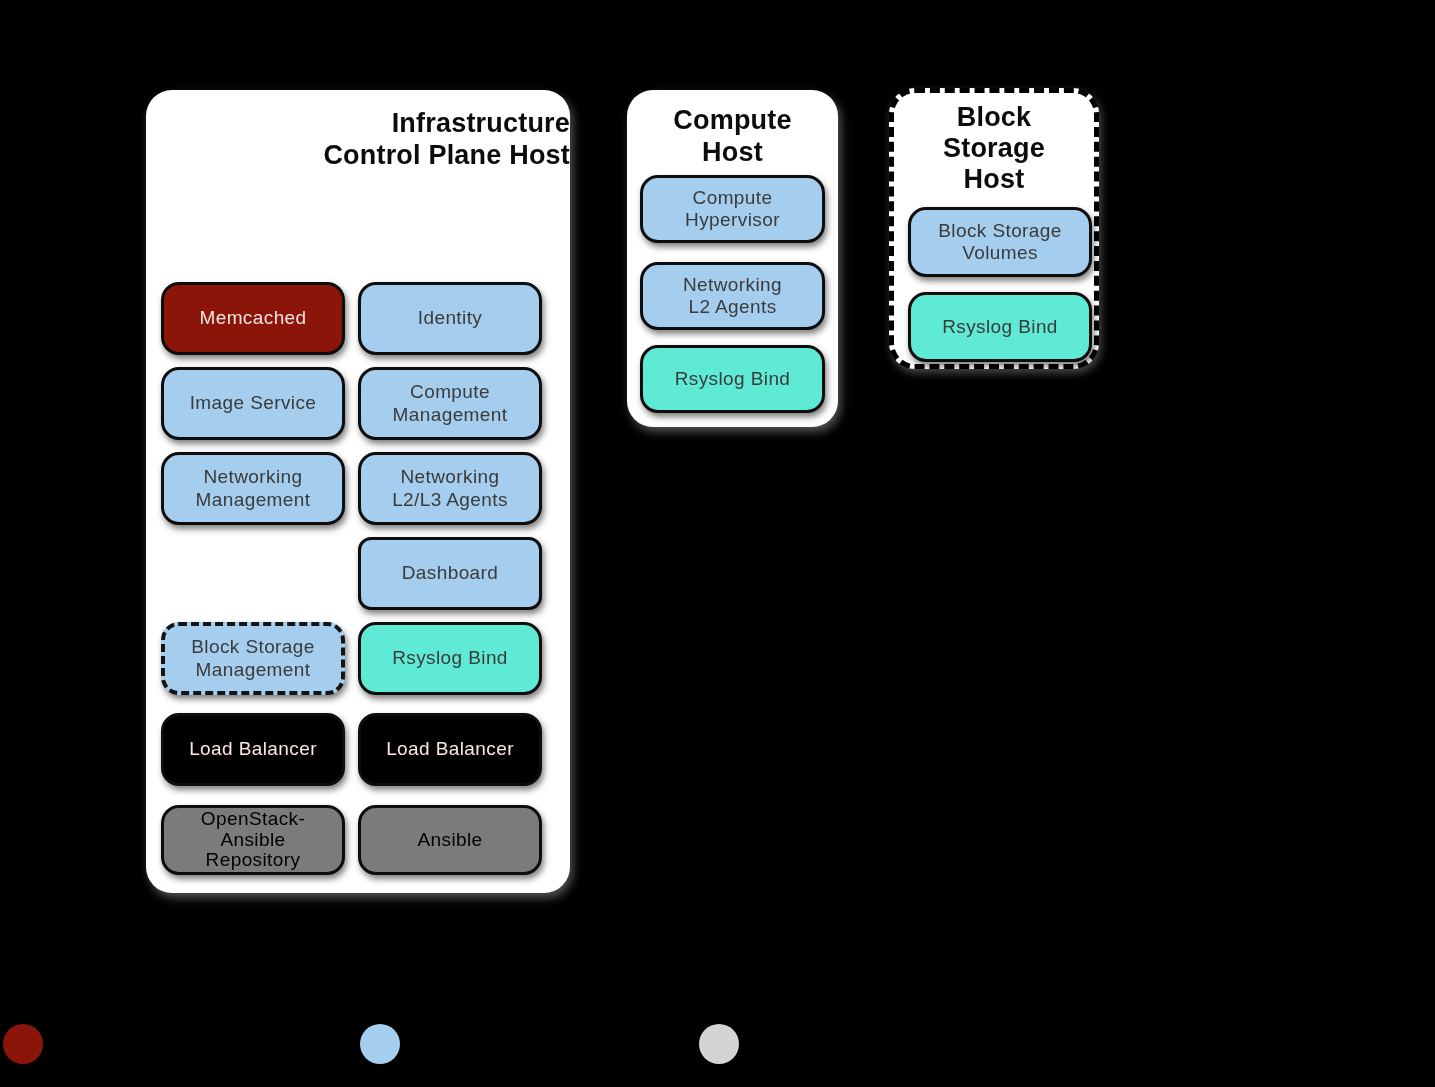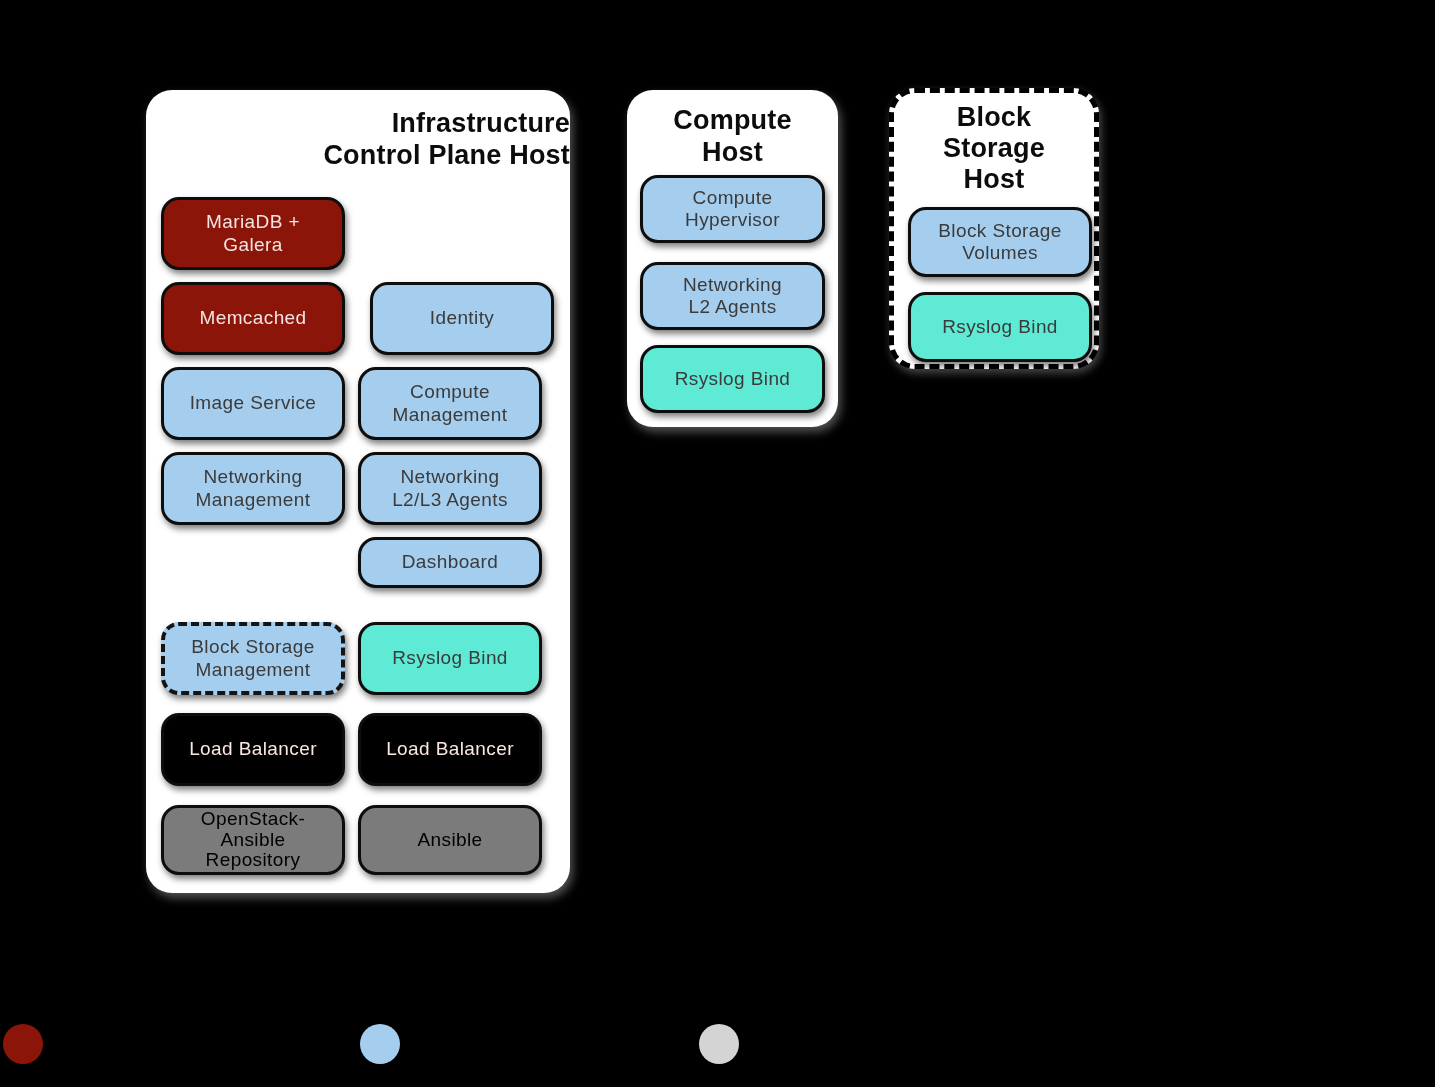--- a/index.html
+++ b/index.html
@@ -65,36 +65,34 @@
 </style>
 </head>
 <body>
 
 <div class="stage">
 
   <section class="host-card" id="host-infra" style="left:146px;top:90px;width:424px;height:803px;">
     <h2 class="host-title">Infrastructure
 Control Plane Host</h2>
 
-    <div class="svc cat-infrastructure" style="left:15px;top:107px;width:184px;height:73px;">MariaDB +
-Galera</div>
 
     <div class="svc cat-infrastructure" style="left:15px;top:192px;width:184px;height:73px;">Memcached</div>
-    <div class="svc cat-openstack" style="left:212px;top:192px;width:184px;height:73px;margin-left:12px;">Identity</div>
+    <div class="svc cat-openstack" style="left:212px;top:192px;width:184px;height:73px;">Identity</div>
 
     <div class="svc cat-openstack" style="left:15px;top:277px;width:184px;height:73px;">Image Service</div>
     <div class="svc cat-openstack" style="left:212px;top:277px;width:184px;height:73px;">Compute
 Management</div>
 
     <div class="svc cat-openstack" style="left:15px;top:362px;width:184px;height:73px;">Networking
 Management</div>
     <div class="svc cat-openstack" style="left:212px;top:362px;width:184px;height:73px;">Networking
 L2/L3 Agents</div>
 
-    <div class="svc cat-openstack" style="left:212px;top:447px;width:184px;height:51px;">Dashboard</div>
+    <div class="svc cat-openstack" style="left:212px;top:447px;width:184px;height:73px;border-radius:13px;">Dashboard</div>
 
     <div class="svc cat-openstack dashed" style="left:15px;top:532px;width:184px;height:73px;">Block Storage
 Management</div>
     <div class="svc cat-other" style="left:212px;top:532px;width:184px;height:73px;">Rsyslog Bind</div>
 
     <div class="svc cat-loadbalancer" style="left:15px;top:623px;width:184px;height:73px;">Load Balancer</div>
     <div class="svc cat-loadbalancer" style="left:212px;top:623px;width:184px;height:73px;">Load Balancer</div>
 
     <div class="svc cat-deployment" style="left:15px;top:715px;width:184px;height:70px;line-height:1.1;">OpenStack-
 Ansible

